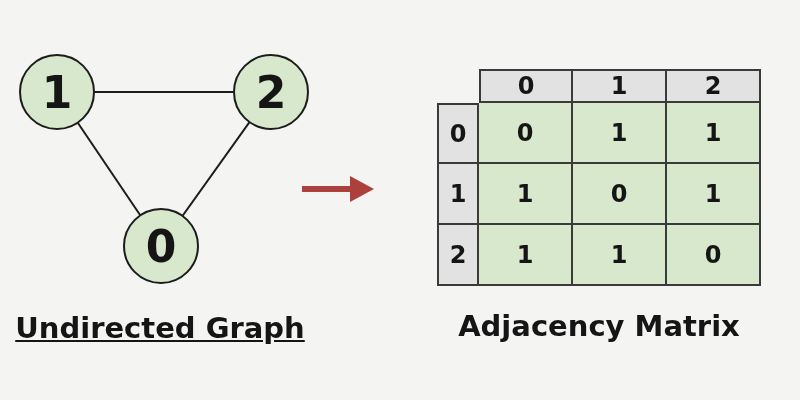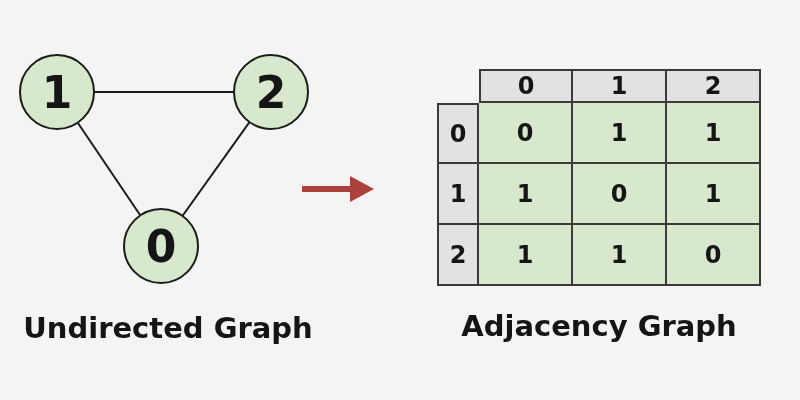--- a/index.html
+++ b/index.html
@@ -27,21 +27,21 @@
   .node-0 { left: 123px; top: 208px; }
 
   .caption {
     position: absolute;
     text-align: center;
     font-size: 29px;
     font-weight: 600;
     letter-spacing: 0;
     white-space: nowrap;
   }
-  .caption-graph  { left: 18px;  top: 311px; width: 300px; }
+  .caption-graph  { left: 10px;  top: 311px; width: 300px; text-decoration: underline; }
   .caption-matrix { left: 437px; top: 309px; width: 324px; }
 
   .matrix {
     position: absolute;
     left: 437px; top: 69px;
     display: grid;
     grid-template-columns: 42px 94px 94px 94px;
     grid-template-rows: 34px 61px 61px 61px;
   }
   .cell {
@@ -96,13 +96,13 @@
   <div class="cell data br bb">0</div>
   <div class="cell data br bb">1</div>
 
   <div class="cell rhead bl br bb">2</div>
   <div class="cell data br bb">1</div>
   <div class="cell data br bb">1</div>
   <div class="cell data br bb">0</div>
 </div>
 
 <div class="caption caption-graph">Undirected Graph</div>
-<div class="caption caption-matrix">Adjacency Graph</div>
+<div class="caption caption-matrix">Adjacency Matrix</div>
 
 </body></html>

